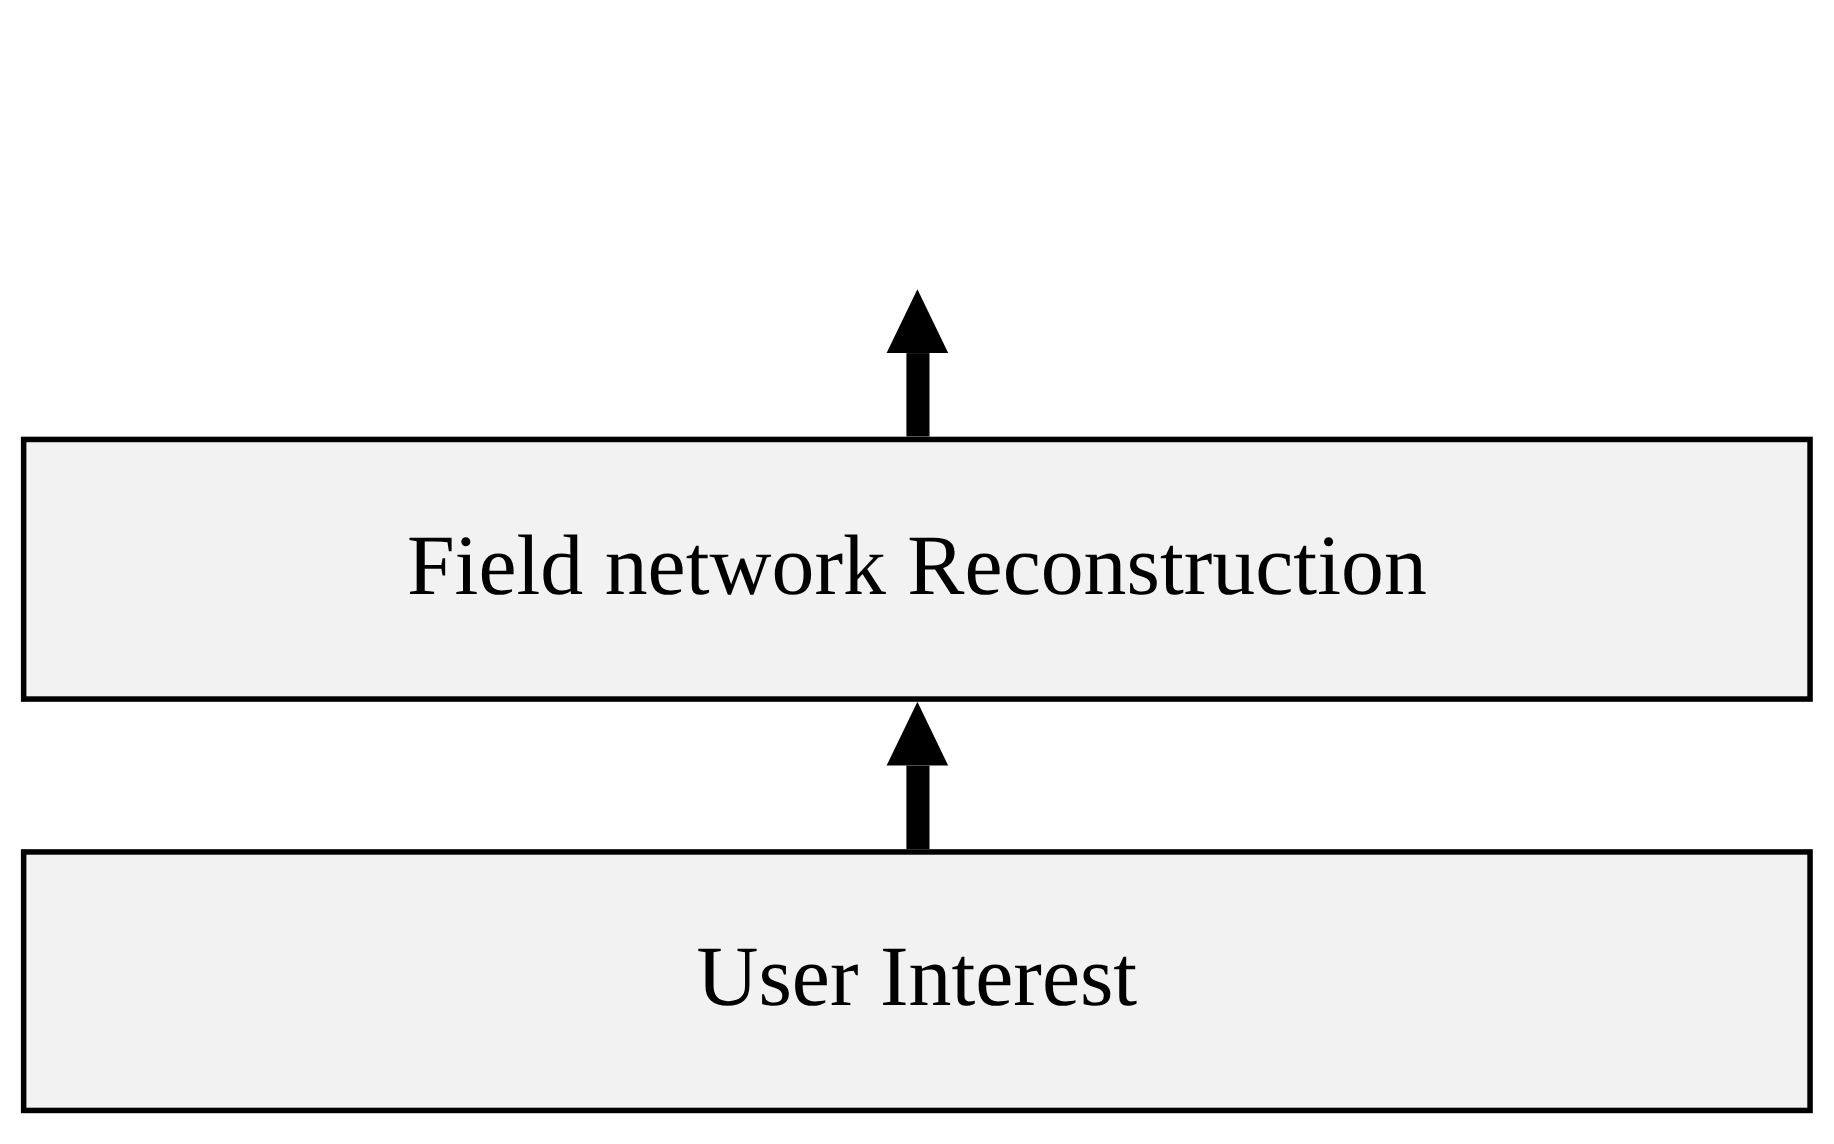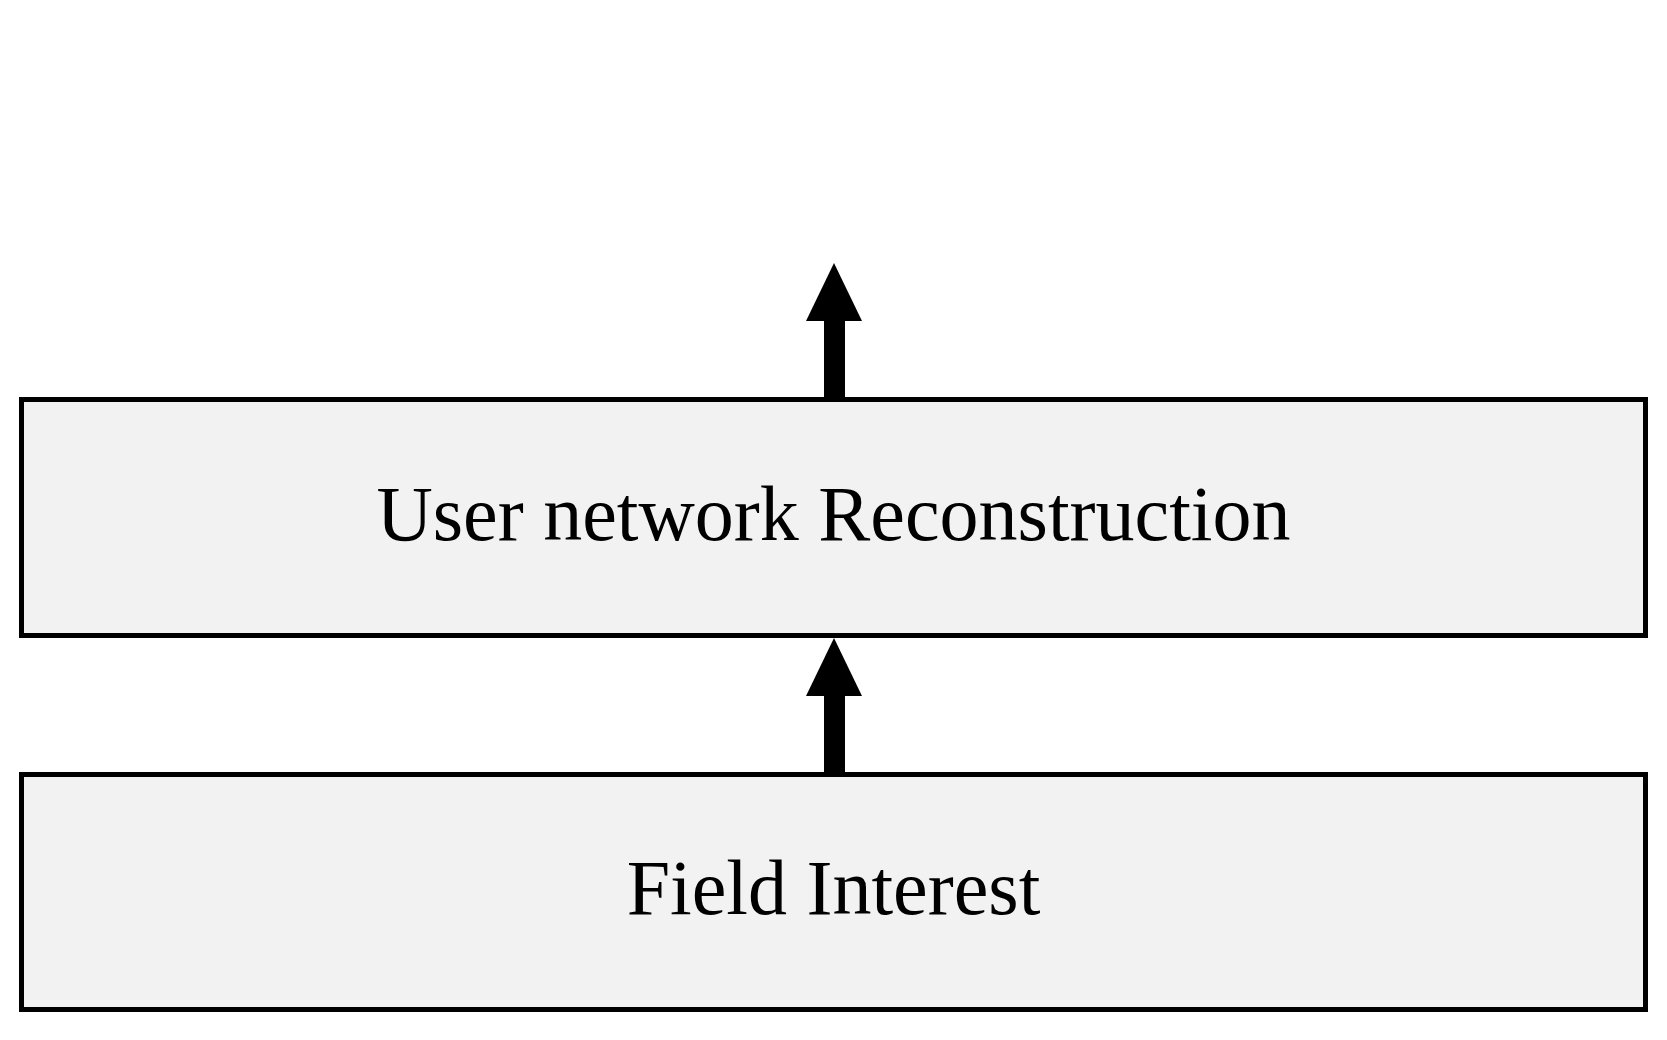--- a/index.html
+++ b/index.html
@@ -66,25 +66,25 @@
 
 <div class="canvas">
 
 
   <div class="arrow arrow-1">
     <div class="arrow-head"></div>
     <div class="arrow-stem"></div>
   </div>
 
   <div class="box box-2">
-    <span class="box-label">User network Reconstruction</span>
+    <span class="box-label">Field network Reconstruction</span>
   </div>
 
   <div class="arrow arrow-2">
     <div class="arrow-head"></div>
     <div class="arrow-stem"></div>
   </div>
 
   <div class="box box-3">
-    <span class="box-label">Field Interest</span>
+    <span class="box-label">User Interest</span>
   </div>
 
 </div>
 
 </body></html>

